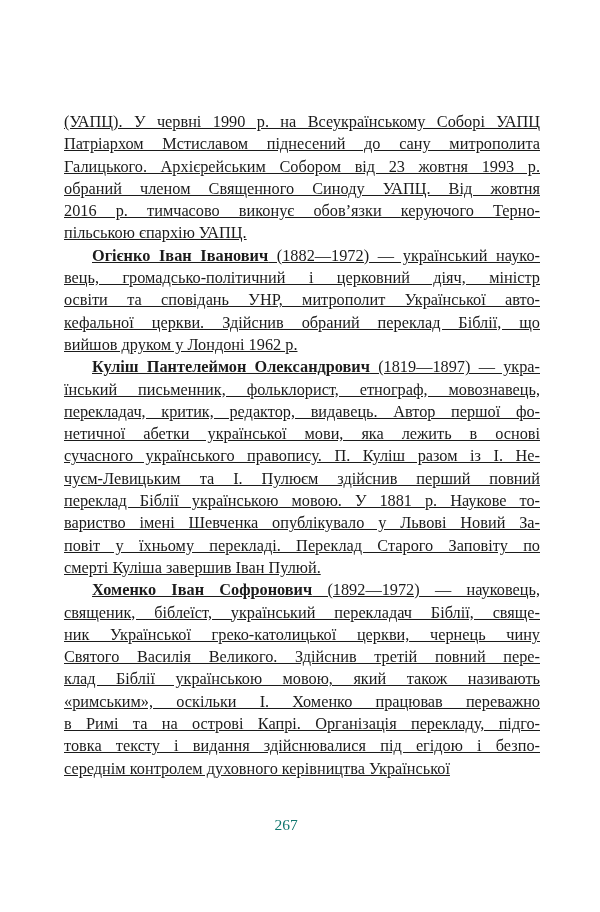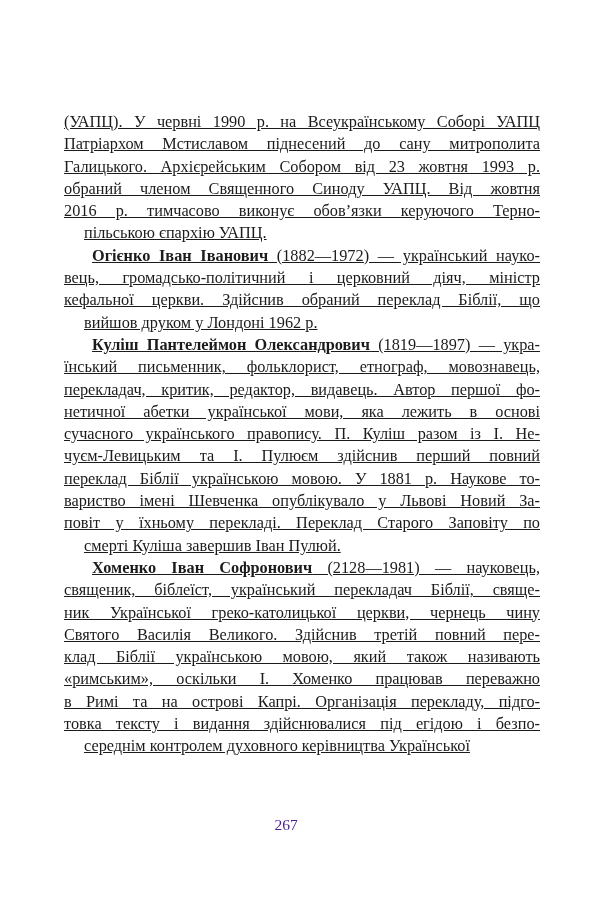--- a/index.html
+++ b/index.html
@@ -32,36 +32,35 @@
   .line {
     display: block;
     text-align: justify;
     text-align-last: justify;
     white-space: normal;
     height: 22.3px;
     overflow: visible;
   }
   .line.last {
     text-align-last: left;
-    margin-left: 20px;
   }
   .line.indent {
     padding-left: 28px;
   }
   .lead-bold {
     font-weight: bold;
   }
   .page-number {
     position: absolute;
     left: 36px;
     top: 816px;
     width: 500px;
     text-align: center;
     font-size: 15.5px;
-    color: #4c1d95;
+    color: #0f766e;
   }
 </style>
 </head>
 <body>
 
 <div class="page">
 
   <div class="text-block">
 
     <div class="para">
@@ -69,39 +68,40 @@
       <span class="line">Патріархом Мстиславом піднесений до сану митрополита</span>
       <span class="line">Галицького. Архієрейським Собором від 23 жовтня 1993 р.</span>
       <span class="line">обраний членом Священного Синоду УАПЦ. Від жовтня</span>
       <span class="line">2016 р. тимчасово виконує обов’язки керуючого Терно-</span>
       <span class="line last">пільською єпархію УАПЦ.</span>
     </div>
 
     <div class="para">
       <span class="line indent"><b class="lead-bold">Огієнко Іван Іванович</b><span> (1882—1972) — український науко-</span></span>
       <span class="line">вець, громадсько-політичний і церковний діяч, міністр</span>
+      <span class="line">освіти та сповідань УНР, митрополит Української авто-</span>
       <span class="line">кефальної церкви. Здійснив обраний переклад Біблії, що</span>
       <span class="line last">вийшов друком у Лондоні 1962 р.</span>
     </div>
 
     <div class="para">
       <span class="line indent"><b class="lead-bold">Куліш Пантелеймон Олександрович</b><span> (1819—1897) — укра-</span></span>
       <span class="line">їнський письменник, фольклорист, етнограф, мовознавець,</span>
       <span class="line">перекладач, критик, редактор, видавець. Автор першої фо-</span>
       <span class="line">нетичної абетки української мови, яка лежить в основі</span>
       <span class="line">сучасного українського правопису. П. Куліш разом із І. Не-</span>
       <span class="line">чуєм-Левицьким та І. Пулюєм здійснив перший повний</span>
       <span class="line">переклад Біблії українською мовою. У 1881 р. Наукове то-</span>
       <span class="line">вариство імені Шевченка опублікувало у Львові Новий За-</span>
       <span class="line">повіт у їхньому перекладі. Переклад Старого Заповіту по</span>
       <span class="line last">смерті Куліша завершив Іван Пулюй.</span>
     </div>
 
     <div class="para">
-      <span class="line indent"><b class="lead-bold">Хоменко Іван Софронович</b><span> (2128—1981) — науковець,</span></span>
+      <span class="line indent"><b class="lead-bold">Хоменко Іван Софронович</b><span> (1892—1972) — науковець,</span></span>
       <span class="line">священик, біблеїст, український перекладач Біблії, свяще-</span>
       <span class="line">ник Української греко-католицької церкви, чернець чину</span>
       <span class="line">Святого Василія Великого. Здійснив третій повний пере-</span>
       <span class="line">клад Біблії українською мовою, який також називають</span>
       <span class="line">«римським», оскільки І. Хоменко працював переважно</span>
       <span class="line">в Римі та на острові Капрі. Організація перекладу, підго-</span>
       <span class="line">товка тексту і видання здійснювалися під егідою і безпо-</span>
       <span class="line last">середнім контролем духовного керівництва Української</span>
     </div>
 

